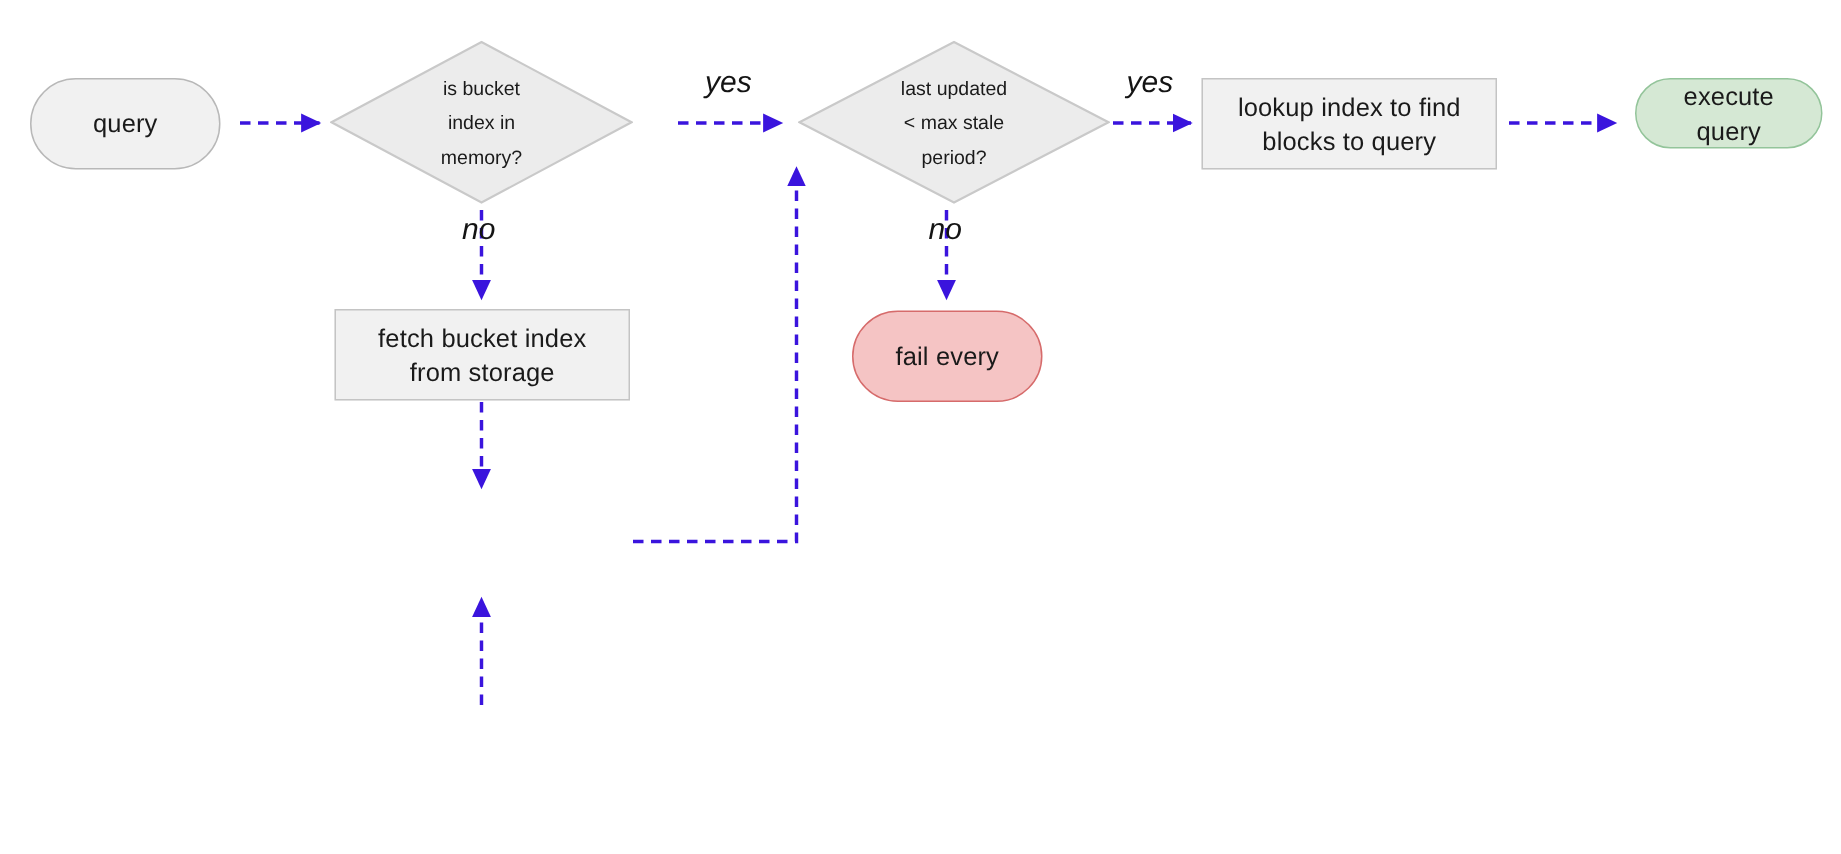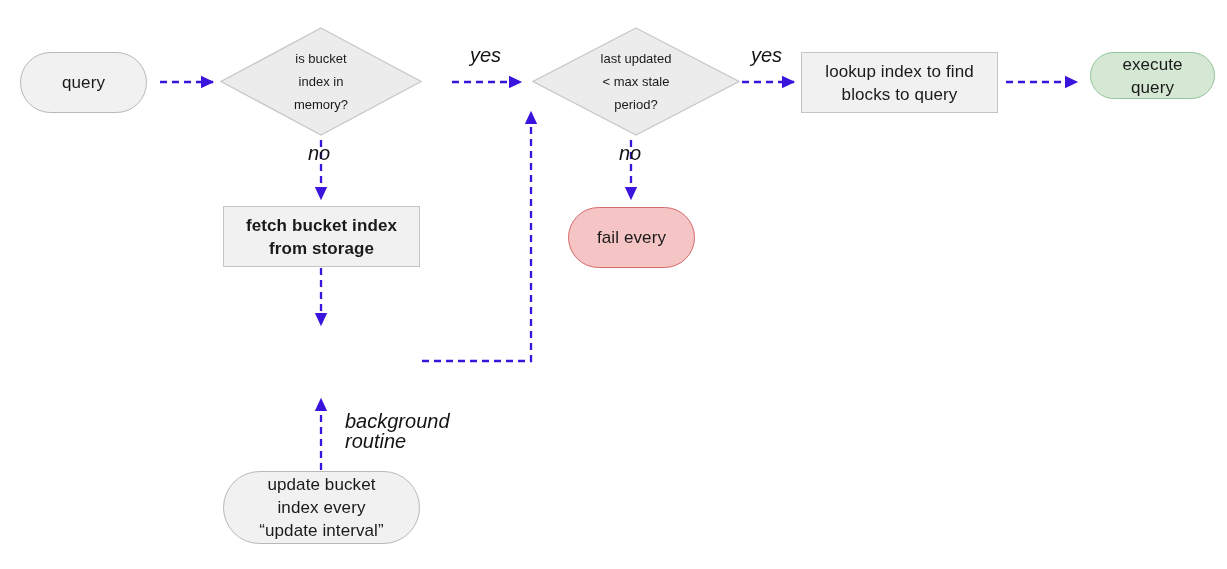--- a/index.html
+++ b/index.html
@@ -137,31 +137,26 @@
 
   <div class="diamond" style="left:220px; top:27px; width:202px; height:109px;">
     <svg width="202" height="109" viewBox="0 0 202 109" xmlns="http://www.w3.org/2000/svg">
       <polygon points="101,1 201,54.5 101,108 1,54.5" fill="#ececec" stroke="#c9c9c9" stroke-width="1.4"></polygon>
     </svg>
     <div class="dlabel">is bucket
 index in
 memory?</div>
   </div>
 
-  <div class="node proc" style="left:223px; top:206px; width:197px; height:61px;font-weight:bold;">
+  <div class="node proc" style="left:223px; top:206px; width:197px; height:61px;">
     <span class="label">fetch bucket index
 from storage</span>
   </div>
 
 
-  <div class="node term" style="left:223px; top:471px; width:197px; height:73px;">
-    <span class="label">update bucket
-index every
-“update interval”</span>
-  </div>
 
   <div class="diamond" style="left:532px; top:27px; width:208px; height:109px;">
     <svg width="208" height="109" viewBox="0 0 208 109" xmlns="http://www.w3.org/2000/svg">
       <polygon points="104,1 207,54.5 104,108 1,54.5" fill="#ececec" stroke="#c9c9c9" stroke-width="1.4"></polygon>
     </svg>
     <div class="dlabel">last updated
 &lt; max stale
 period?</div>
   </div>
 
@@ -180,16 +175,14 @@
   </div>
 
   <div class="edge-label" style="left:470px; top:45px;">yes</div>
 
   <div class="edge-label" style="left:308px; top:143px;">no</div>
 
   <div class="edge-label" style="left:751px; top:45px;">yes</div>
 
   <div class="edge-label" style="left:619px; top:143px;">no</div>
 
-  <div class="edge-label" style="left:345px; top:411px;">background
-routine</div>
 
 </div>
 
 </body></html>

